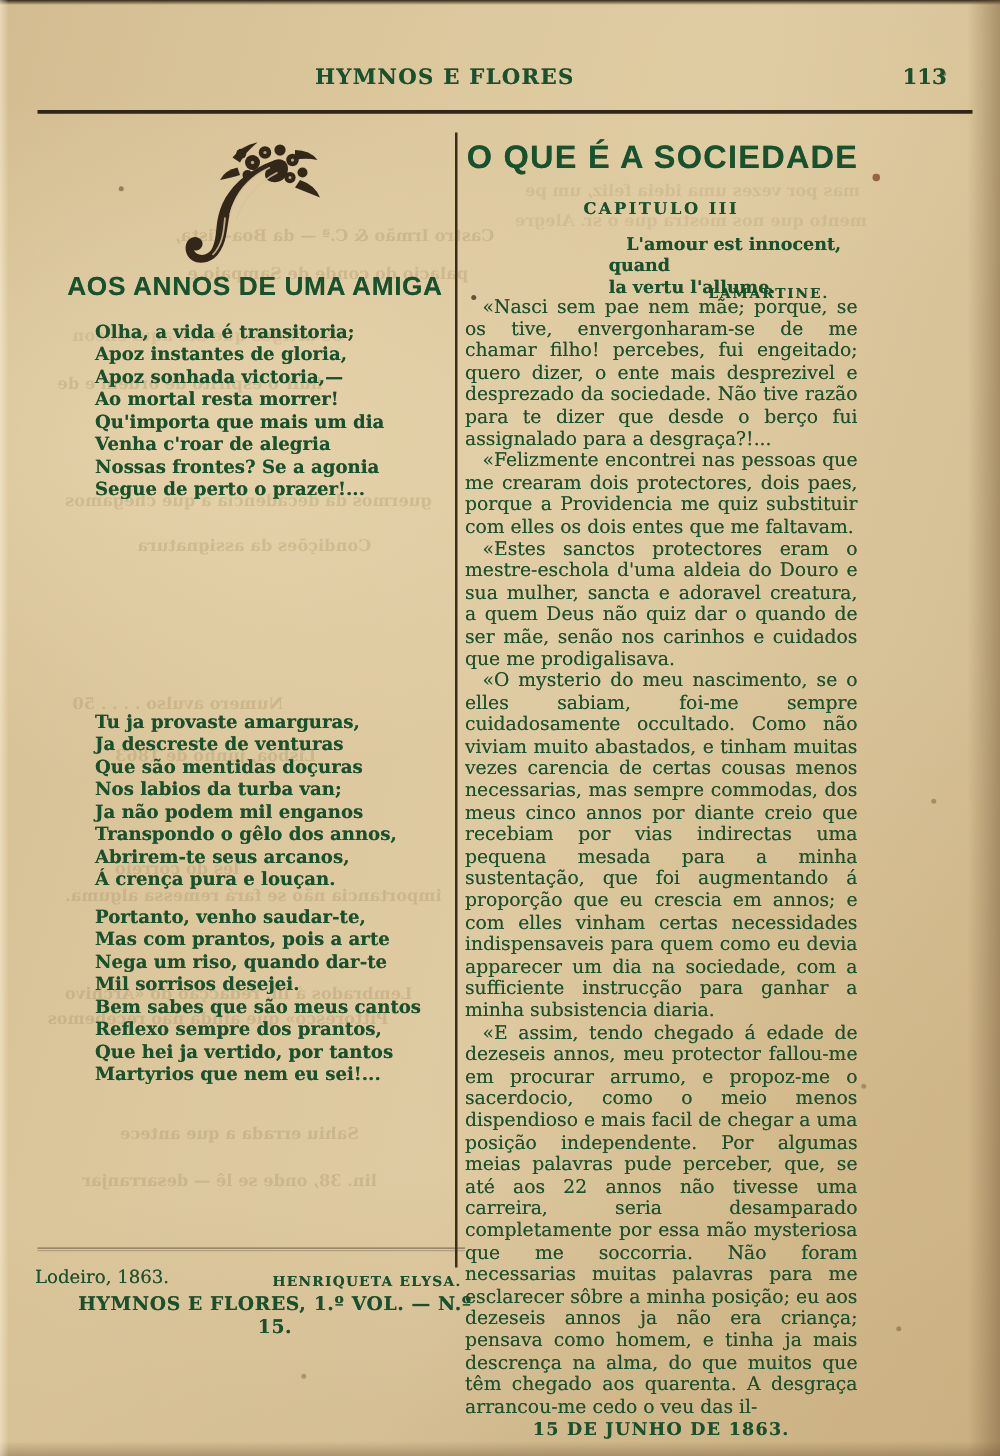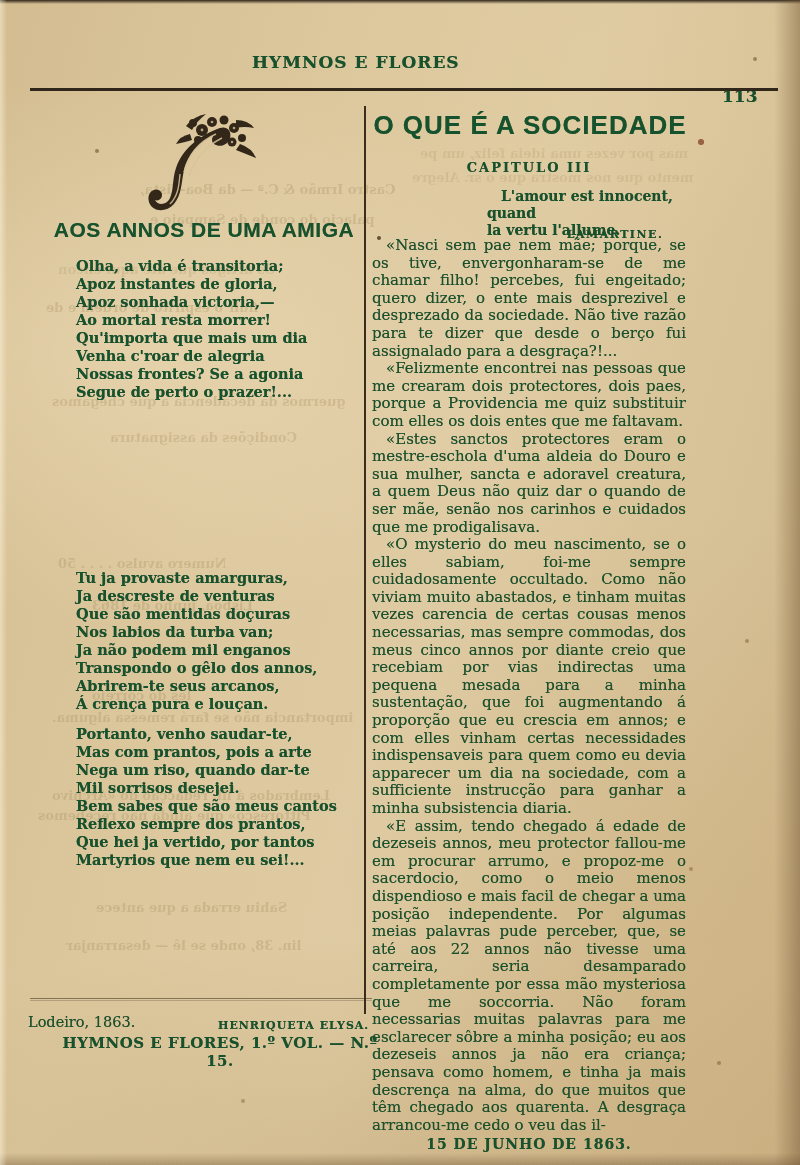--- a/index.html
+++ b/index.html
@@ -30,21 +30,21 @@
       746px 640px 0 1px rgba(120,80,40,.45),
       718px 1062px 0 1px rgba(96,62,30,.4),
       242px 1100px 0 1px rgba(96,62,30,.35),
       690px 868px 0 1px rgba(112,72,36,.4),
       96px 150px 0 1px rgba(80,56,30,.5);}
   
   .ink{color:#14532d;text-shadow:0 0 .5px rgba(44,31,14,.55);}
   
   .masthead{position:absolute;left:252px;top:52px;font:bold 17px "DejaVu Serif",serif;
     letter-spacing:1px;}
-  .pagenum{position:absolute;left:722px;top:52px;font:bold 17px "DejaVu Serif",serif;margin-top:34px;}
+  .pagenum{position:absolute;left:722px;top:52px;font:bold 17px "DejaVu Serif",serif;}
   .head-rule{position:absolute;left:30px;top:88px;width:748px;height:3px;background:#31261a;}
   
   .divider{position:absolute;left:364px;top:106px;width:2px;height:908px;background:#3a2d1b;}
   
   .ornament{position:absolute;left:136px;top:112px;}
   .poem-title{position:absolute;left:44px;top:218px;width:320px;text-align:center;
     font:bold 21px "Liberation Sans",sans-serif;letter-spacing:.5px;}
   .stanza{position:absolute;left:76px;width:290px;
     font:bold 14.5px "DejaVu Serif",serif;line-height:18px;white-space:pre-line;margin-top:11px;}
   .s1{top:246px}.s2{top:402px}.s3{top:558px}.s4{top:714px}.s5{top:870px}

